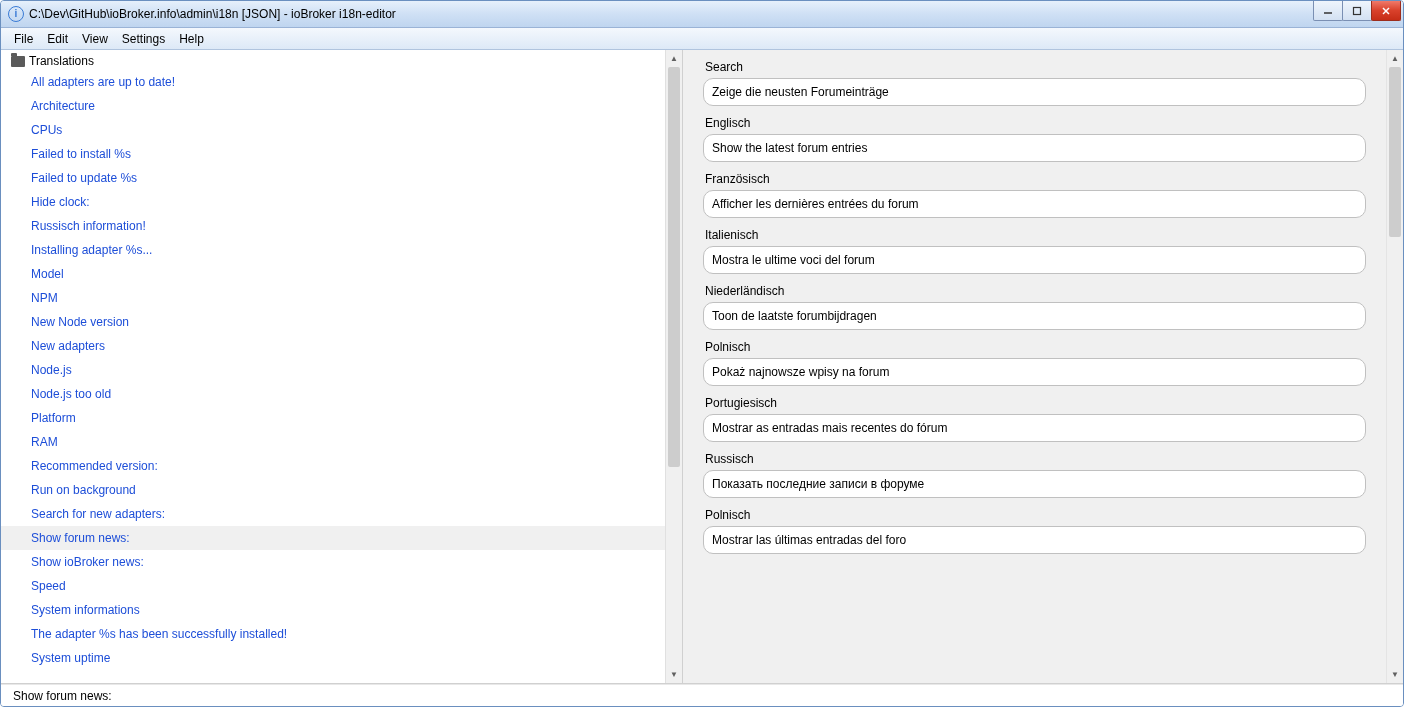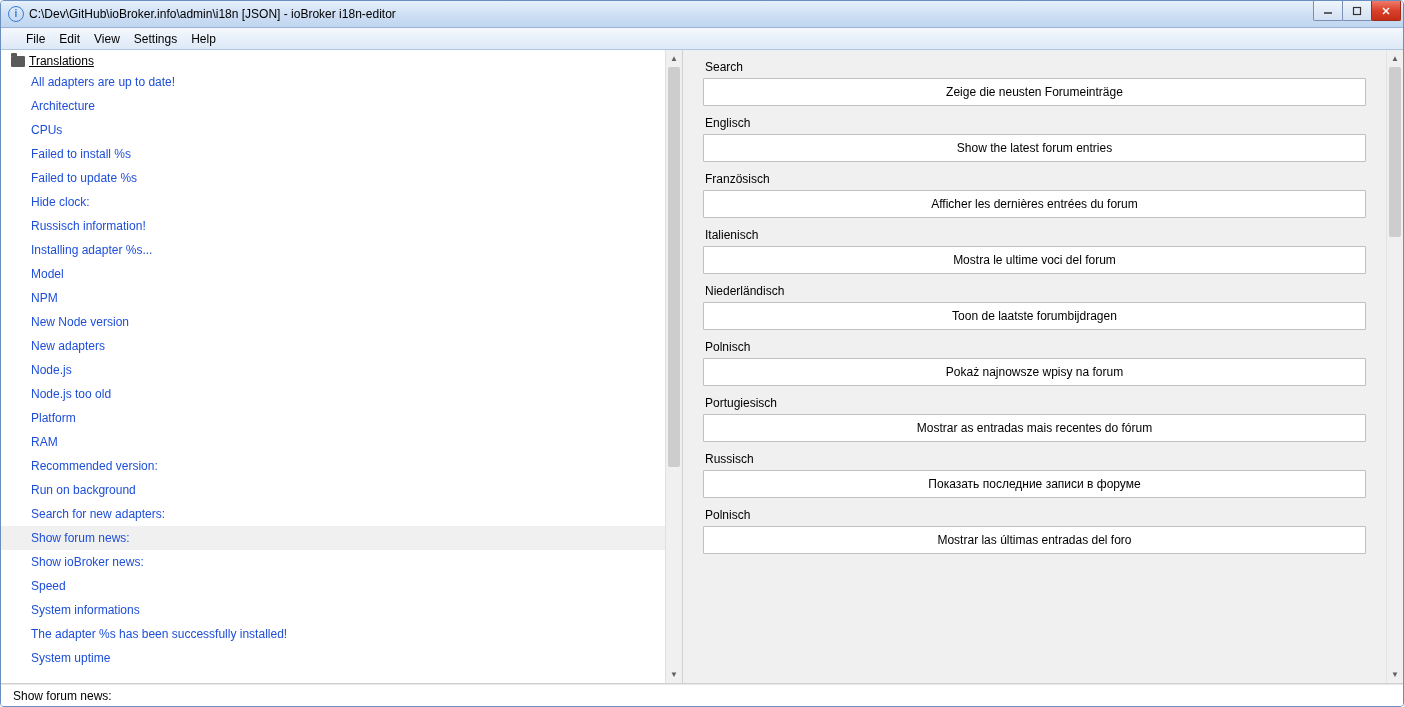--- a/index.html
+++ b/index.html
@@ -65,21 +65,21 @@
     color: #fff;
     border-color: #9c2d1d;
   }
   .win-btn svg { display: block; }
   .menubar {
     height: 22px;
     background: linear-gradient(to bottom, #f4f8fd, #dde9f7);
     border-bottom: 1px solid #b0c4de;
     display: flex;
     align-items: center;
-    padding-left: 18px;
+    padding-left: 6px;
     gap: 0;
   }
   .menu-item {
     padding: 2px 7px;
     color: #000;
     cursor: default;
   }
   .content {
     display: flex;
     height: calc(100% - 27px - 22px - 22px);
@@ -98,21 +98,20 @@
     overflow-x: hidden;
     background: #fff;
   }
   .tree-root {
     padding: 2px 0 0 10px;
     color: #000;
     display: flex;
     align-items: center;
     gap: 4px;
     height: 20px;
-    text-decoration: underline;
   }
   .folder-icon {
     width: 14px;
     height: 11px;
     background: #5a5a5a;
     border-radius: 1px;
     position: relative;
   }
   .folder-icon::before {
     content: "";
@@ -177,22 +176,21 @@
   }
   .field-input {
     width: 100%;
     height: 28px;
     border: 1px solid #c0c0c0;
     background: #fff;
     padding: 8px 8px;
     font-family: inherit;
     font-size: 12px;
     color: #000;
-    border-radius: 1px;
-    text-align: center;
+    border-radius: 10px;
   }
   .right-scrollbar {
     width: 17px;
     background: #f0f0f0;
     position: relative;
     border-left: 1px solid #e4e4e4;
   }
   .right-scroll-thumb {
     position: absolute;
     left: 2px; right: 2px;

